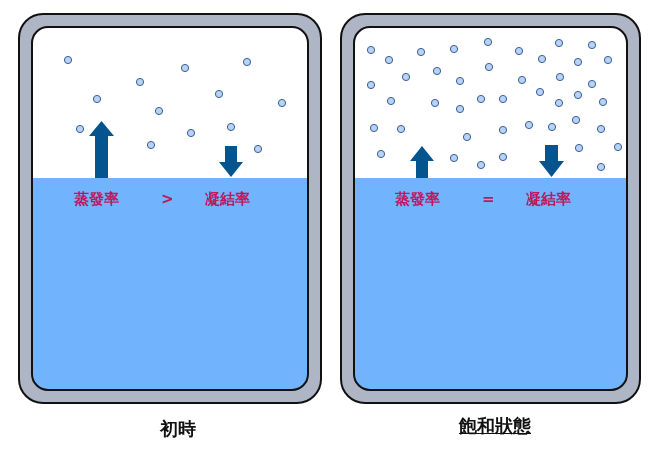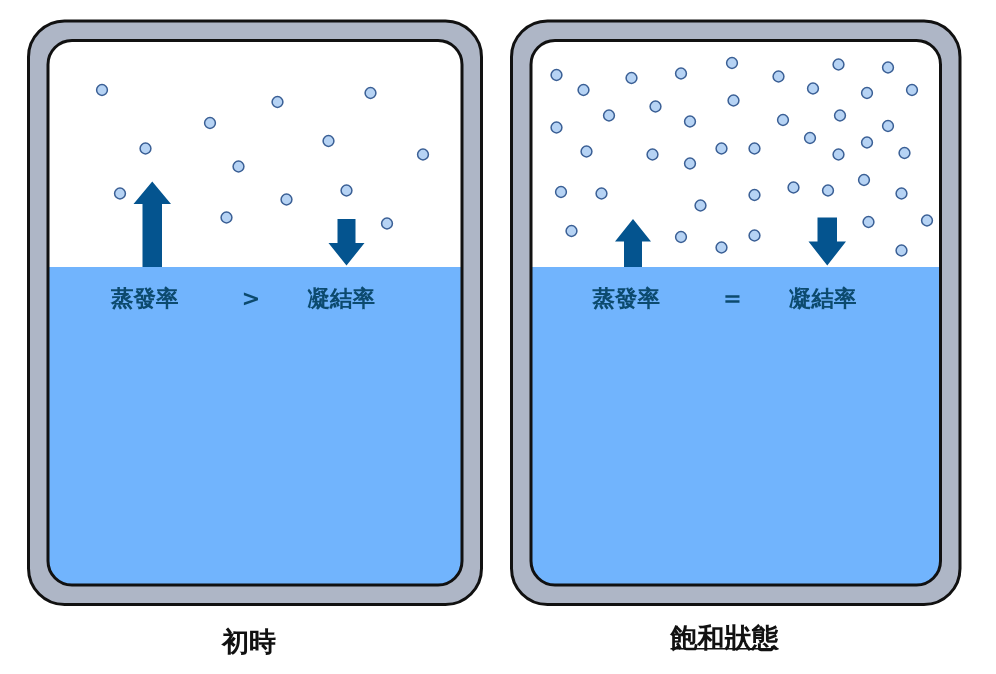--- a/index.html
+++ b/index.html
@@ -1,19 +1,19 @@
 <!DOCTYPE html>
 <html><head>
 <meta charset="utf-8">
 <style>
   html,body{margin:0;padding:0;background:#ffffff;}
   body{width:664px;height:449px;position:relative;overflow:hidden;font-family:"DejaVu Sans","Liberation Sans",sans-serif;}
   svg{position:absolute;left:0;top:0;}
-  .lbl{position:absolute;font-weight:bold;font-size:15px;color:#0c4a6e;white-space:nowrap;line-height:18px;}
-  .cap{position:absolute;font-weight:bold;font-size:18px;color:#111;white-space:nowrap;line-height:22px;}
+  .lbl{position:absolute;font-weight:bold;font-size:15px;color:#be185d;white-space:nowrap;line-height:18px;}
+  .cap{position:absolute;font-weight:bold;font-size:18px;color:#111;white-space:nowrap;line-height:22px;margin-left:12px;}
 </style>
 </head>
 <body>
 
 <svg width="664" height="449" viewBox="0 0 664 449">
 
   <g>
     <rect x="19" y="14" width="302" height="389" rx="24" ry="24" fill="#aeb6c6" stroke="#111" stroke-width="2"></rect>
     <clipPath id="clipL">
         <rect x="32" y="27" width="276" height="363" rx="16" ry="16"></rect>

